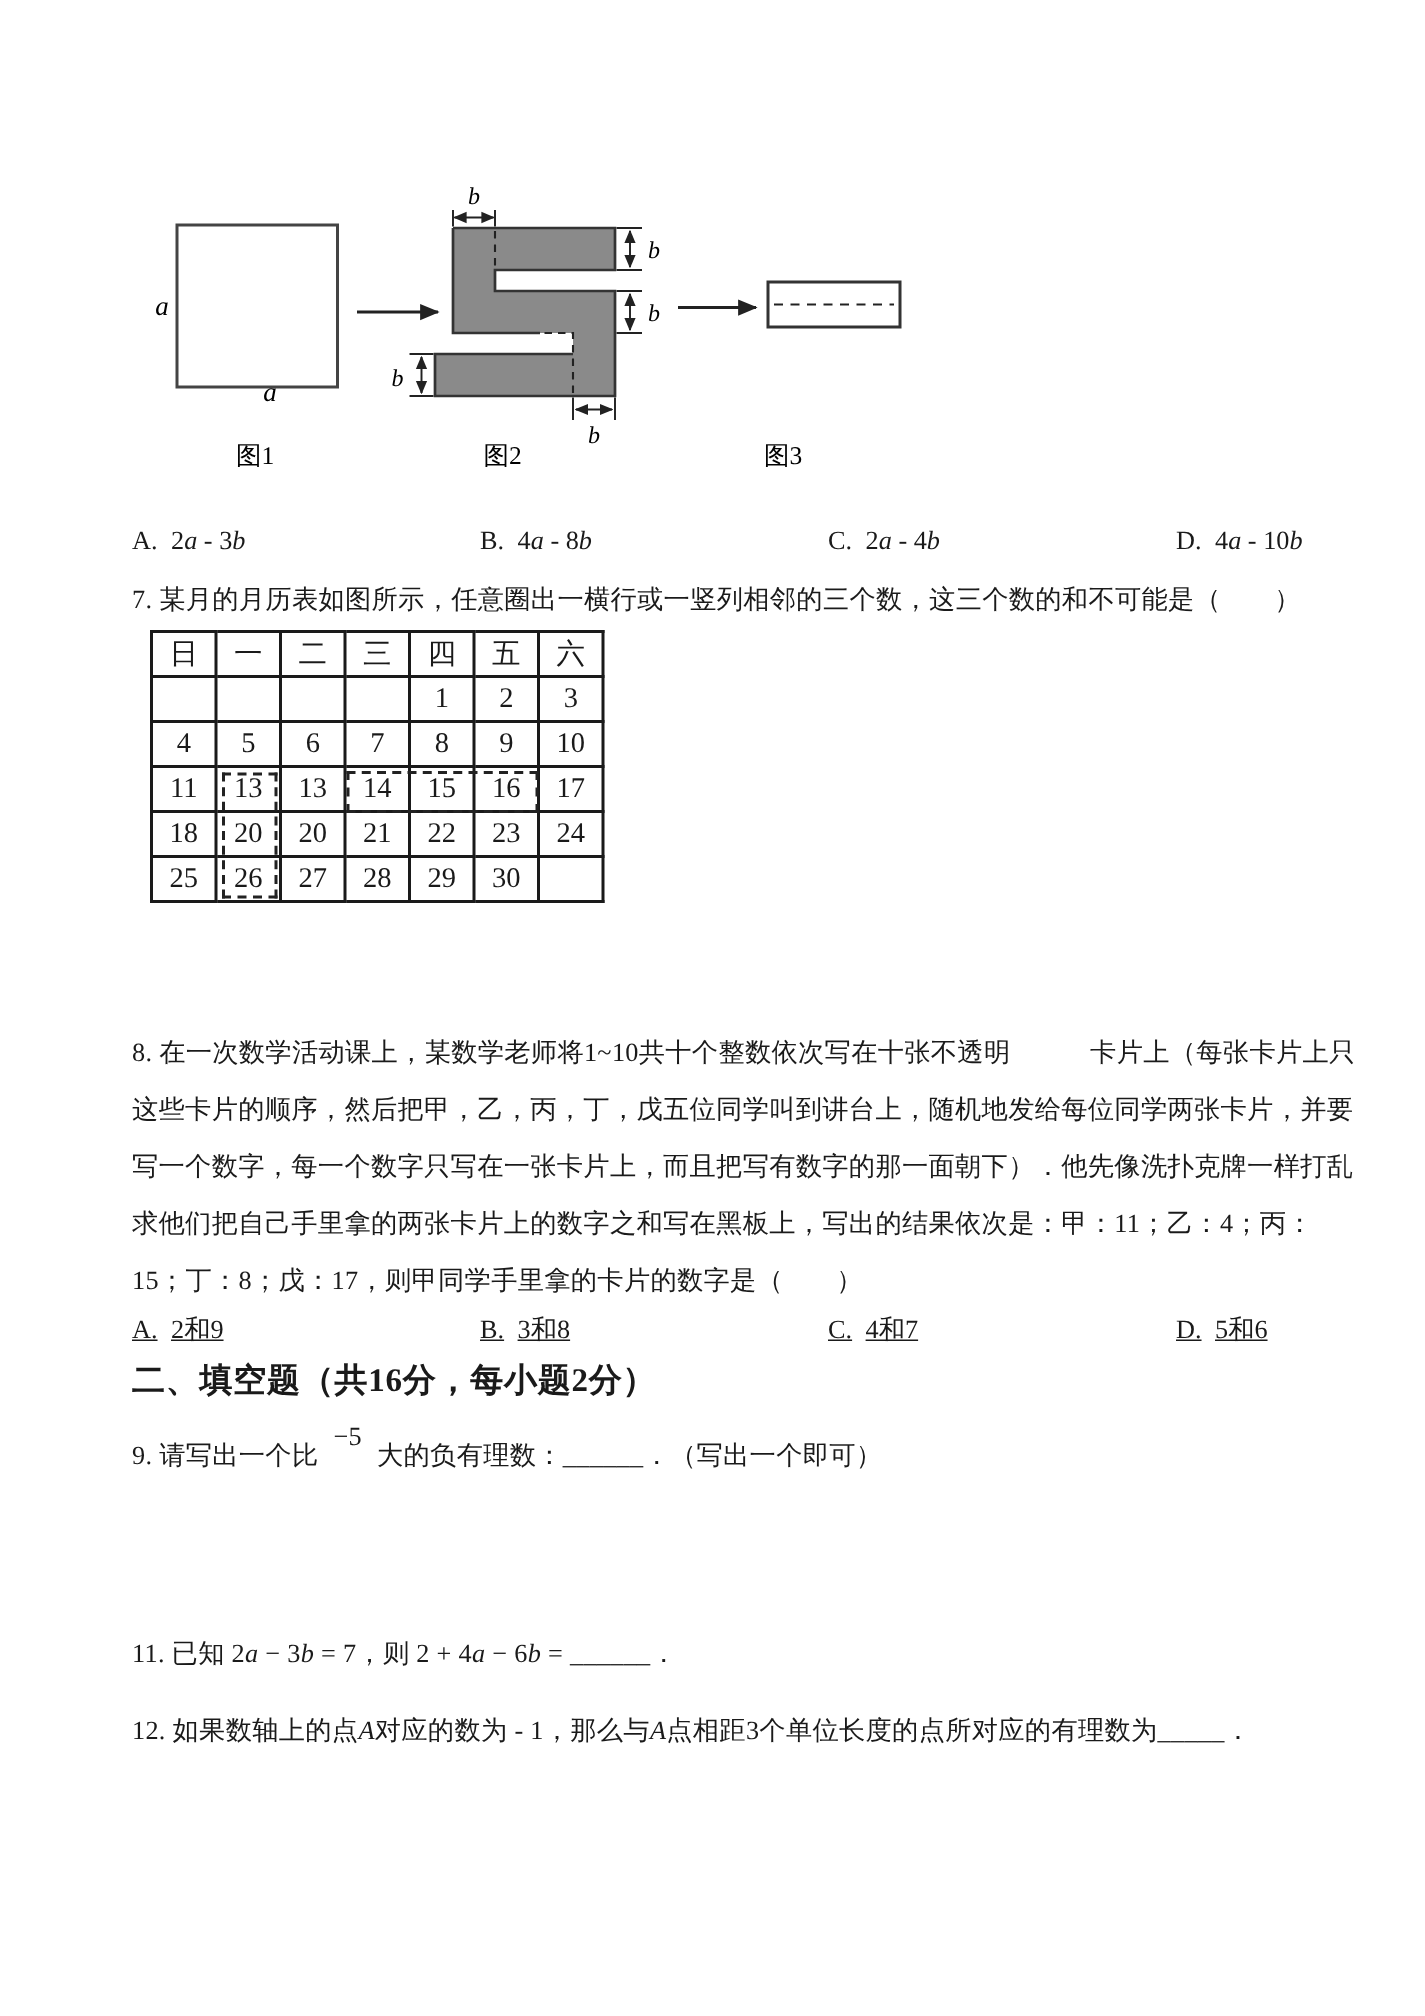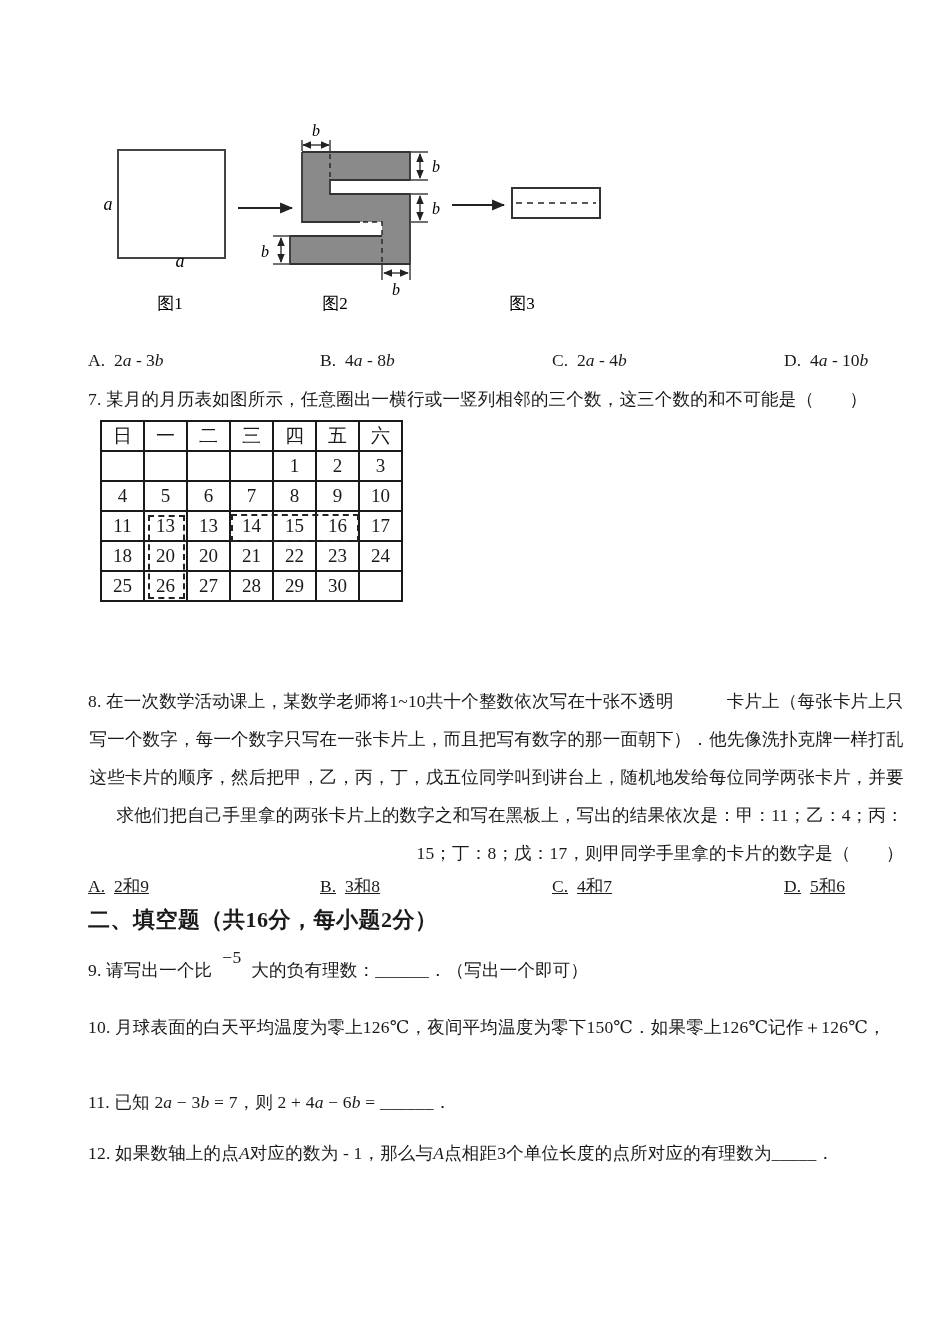--- a/index.html
+++ b/index.html
@@ -3,21 +3,21 @@
 <meta charset="utf-8">
 <style>
   html,body{margin:0;padding:0;background:#ffffff;}
   .page{position:relative;width:950px;height:1344px;background:#fff;overflow:hidden;
         font-family:"Liberation Serif","DejaVu Serif",serif;color:#1a1a1a;}
   .abs{position:absolute;}
   .txt{font-size:17.5px;letter-spacing:.2px;white-space:nowrap;}
   .opts{display:grid;grid-template-columns:196px 196px 196px 196px;font-size:17.5px;gap:36px;}
   .opt{white-space:nowrap;}
   .opt .k{margin-right:9px;}
-  .mline{line-height:38px;white-space:nowrap;text-align:right;}
+  .mline{line-height:38px;white-space:nowrap;}
   .heading{font-size:22px;font-weight:700;letter-spacing:.5px;white-space:nowrap;}
   table.cal{border-collapse:collapse;background:#fff;}
   table.cal th,table.cal td{border:2px solid #1a1a1a;width:43px;height:30px;box-sizing:border-box;
         text-align:center;vertical-align:middle;font-size:19px;font-weight:400;padding:0;}
   .calwrap{position:absolute;left:100px;top:420px;}
   .dashbox{position:absolute;border:2px dashed #222;}
   .vbox{left:48px;top:95px;width:33px;height:80px;}
   .hbox{left:131px;top:94px;width:124px;height:24px;}
   .raised{display:inline-block;transform:translateY(-13px);margin:0 10px;}
   i{font-family:"Liberation Serif","DejaVu Serif",serif;}
@@ -154,40 +154,39 @@
       </tr>
     </tbody>
       </table>
     <div class="dashbox vbox"></div>
     <div class="dashbox hbox"></div>
   </div>
 
 
   <div class="abs txt" style="left:88px;top:682px;">
     <div class="mline">8. 在一次数学活动课上，某数学老师将1~10共十个整数依次写在十张不透明　　　卡片上（每张卡片上只</div>
+    <div class="mline">这些卡片的顺序，然后把甲，乙，丙，丁，戊五位同学叫到讲台上，随机地发给每位同学两张卡片，并要</div>
     <div class="mline">写一个数字，每一个数字只写在一张卡片上，而且把写有数字的那一面朝下）．他先像洗扑克牌一样打乱</div>
-    <div class="mline">这些卡片的顺序，然后把甲，乙，丙，丁，戊五位同学叫到讲台上，随机地发给每位同学两张卡片，并要</div>
     <div class="mline">求他们把自己手里拿的两张卡片上的数字之和写在黑板上，写出的结果依次是：甲：11；乙：4；丙：</div>
     <div class="mline">15；丁：8；戊：17，则甲同学手里拿的卡片的数字是（　　）</div>
   </div>
 
   <div class="abs opts" style="left:88px;top:874px;text-decoration:underline;">
     <span class="opt"><span class="k">A.</span><span>2和9</span></span>
     <span class="opt"><span class="k">B.</span><span>3和8</span></span>
     <span class="opt"><span class="k">C.</span><span>4和7</span></span>
     <span class="opt"><span class="k">D.</span><span>5和6</span></span>
   </div>
 
   <div class="abs heading" style="left:88px;top:905px;">二、填空题（共16分，每小题2分）</div>
 
   <div class="abs txt" style="left:88px;top:958px;">
     <span>9. 请写出一个比</span><span class="raised">−5</span><span>大的负有理数：______．（写出一个即可）</span>
   </div>
 
   <div class="abs txt" style="left:88px;top:1006px;line-height:42px;">
-    <div>10. 月球表面的白天平均温度为零上126℃，夜间平均温度为零下150℃．如果零上126℃记作＋126℃，</div>
   </div>
 
   <div class="abs txt" style="left:88px;top:1090px;" data-math="1">11. 已知 2<i>a</i> − 3<i>b</i> = 7，则 2 + 4<i>a</i> − 6<i>b</i> = ______．</div>
 
   <div class="abs txt" style="left:88px;top:1141px;" data-math="1">12. 如果数轴上的点<i>A</i>对应的数为 - 1，那么与<i>A</i>点相距3个单位长度的点所对应的有理数为_____．</div>
 
 </div>
 
 </body></html>

